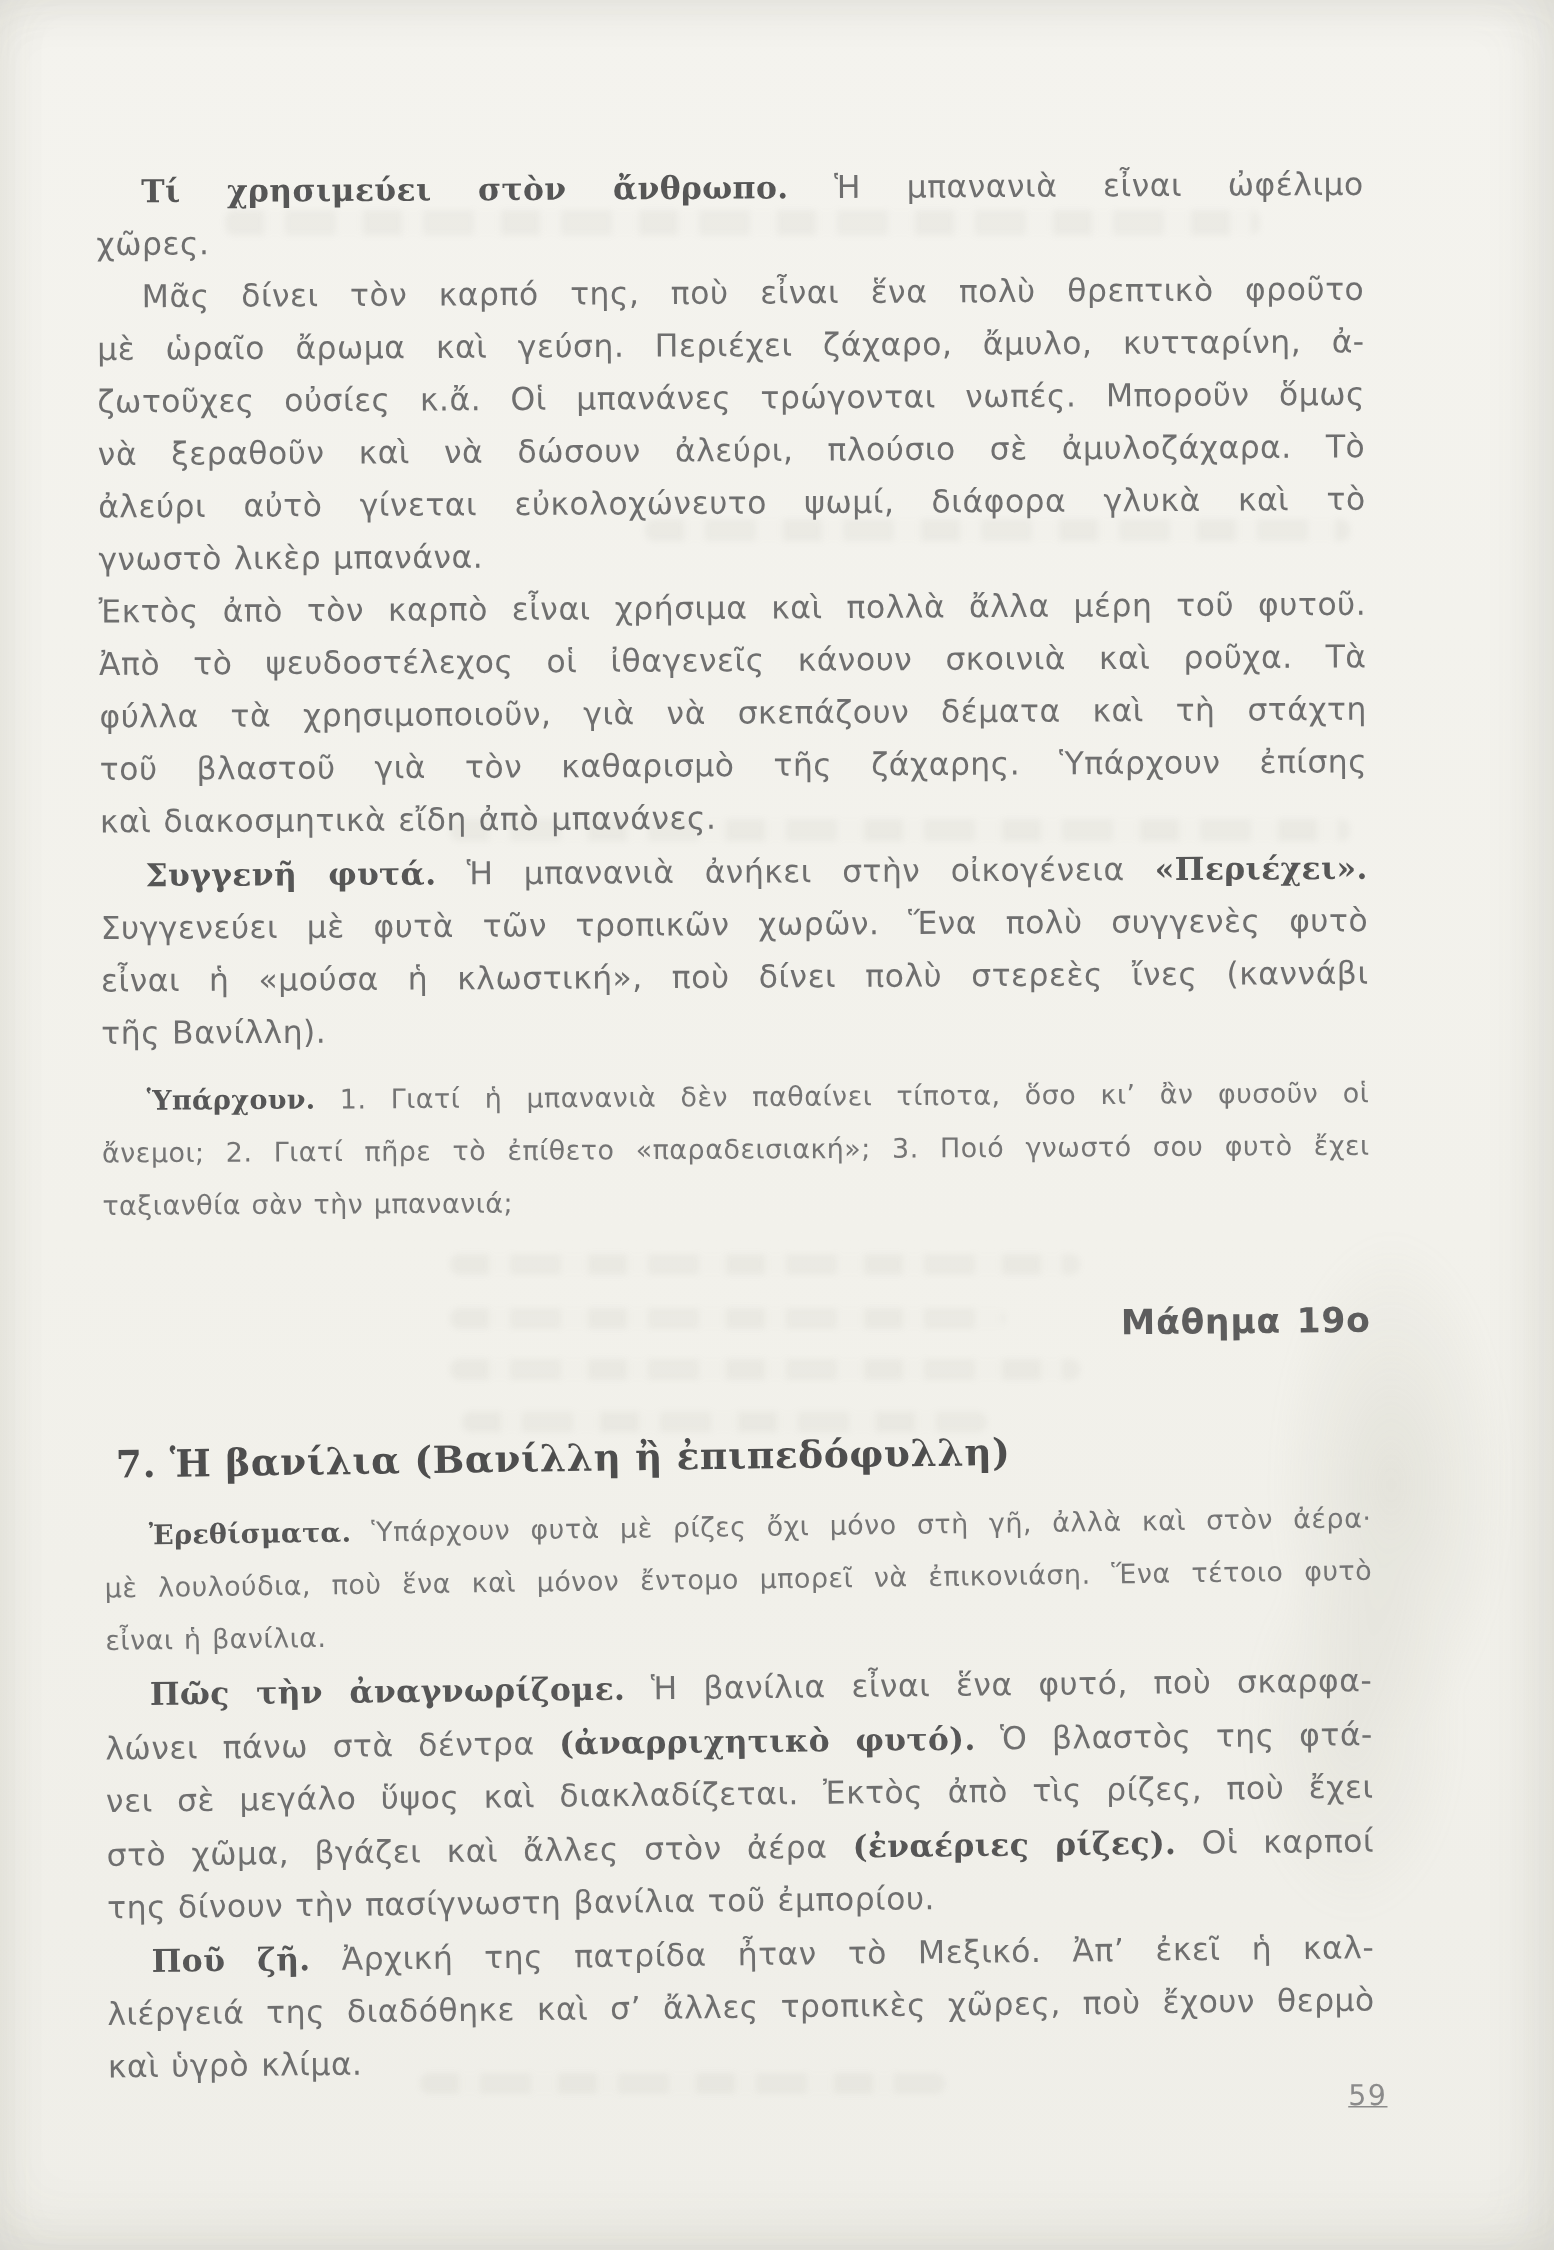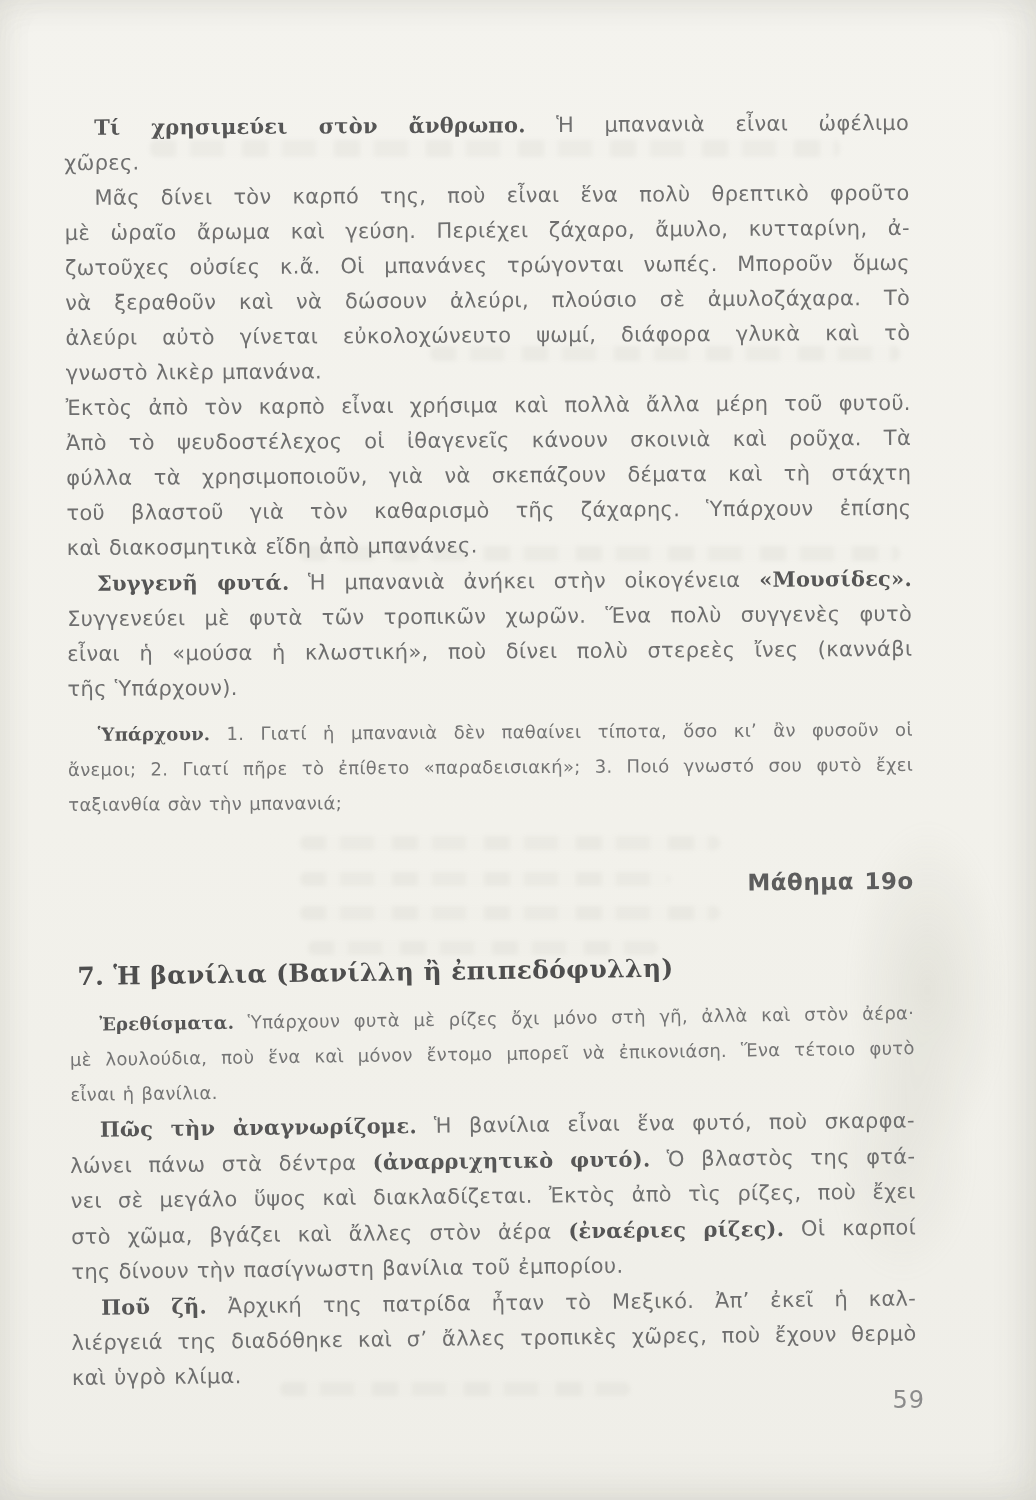--- a/index.html
+++ b/index.html
@@ -46,21 +46,21 @@
   }
   .section-heading{
     margin:53px 0 0 8px;line-height:40px;
     font-family:"DejaVu Serif","DejaVu Sans",serif;
     font-size:25px;font-weight:700;color:#4e4e4e;
     letter-spacing:0.4px;
     transform:rotate(-0.45deg);transform-origin:0 50%;
   }
   .page-number{
     position:absolute;top:1386px;right:111px;
-    font-size:24px;color:#8b8b8b;letter-spacing:1px;
+    font-size:19px;color:#8b8b8b;letter-spacing:1px;text-decoration:underline;
   }
   
   .ghost{
     position:absolute;pointer-events:none;
     filter:blur(2.2px);opacity:0.55;border-radius:6px;
     background:repeating-linear-gradient(90deg,
       rgba(150,150,136,0.16) 0 26px, rgba(150,150,136,0.02) 26px 40px,
       rgba(150,150,136,0.14) 40px 74px, rgba(150,150,136,0.02) 74px 92px);
   }
   .ghost.g1{left:150px;top:140px;width:690px;height:17px;}
@@ -108,24 +108,24 @@
           <div class="line endline" data-name="text-line"><span class="seg" data-name="text-segment">γνωστὸ λικὲρ μπανάνα.</span></div>
         </div>
         <div class="para body" data-name="other-uses-paragraph">
           <div class="line" data-name="text-line"><span class="seg" data-name="text-segment">Ἐκτὸς ἀπὸ τὸν καρπὸ εἶναι χρήσιμα καὶ πολλὰ ἄλλα μέρη τοῦ φυτοῦ.</span></div>
           <div class="line" data-name="text-line"><span class="seg" data-name="text-segment">Ἀπὸ τὸ ψευδοστέλεχος οἱ ἰθαγενεῖς κάνουν σκοινιὰ καὶ ροῦχα. Τὰ</span></div>
           <div class="line" data-name="text-line"><span class="seg" data-name="text-segment">φύλλα τὰ χρησιμοποιοῦν, γιὰ νὰ σκεπάζουν δέματα καὶ τὴ στάχτη</span></div>
           <div class="line" data-name="text-line"><span class="seg" data-name="text-segment">τοῦ βλαστοῦ γιὰ τὸν καθαρισμὸ τῆς ζάχαρης. Ὑπάρχουν ἐπίσης</span></div>
           <div class="line endline" data-name="text-line"><span class="seg" data-name="text-segment">καὶ διακοσμητικὰ εἴδη ἀπὸ μπανάνες.</span></div>
         </div>
         <div class="para body" data-name="related-plants-paragraph">
-          <div class="line ind" data-name="text-line"><span class="seg-b" data-name="bold-text-segment">Συγγενῆ φυτά.</span><span class="seg" data-name="text-segment"> Ἡ μπανανιὰ ἀνήκει στὴν οἰκογένεια </span><span class="seg-b" data-name="bold-text-segment">«Μουσίδες».</span></div>
+          <div class="line ind" data-name="text-line"><span class="seg-b" data-name="bold-text-segment">Συγγενῆ φυτά.</span><span class="seg" data-name="text-segment"> Ἡ μπανανιὰ ἀνήκει στὴν οἰκογένεια </span><span class="seg-b" data-name="bold-text-segment">«Περιέχει».</span></div>
           <div class="line" data-name="text-line"><span class="seg" data-name="text-segment">Συγγενεύει μὲ φυτὰ τῶν τροπικῶν χωρῶν. Ἕνα πολὺ συγγενὲς φυτὸ</span></div>
           <div class="line" data-name="text-line"><span class="seg" data-name="text-segment">εἶναι ἡ «μούσα ἡ κλωστική», ποὺ δίνει πολὺ στερεὲς ἴνες (καννάβι</span></div>
-          <div class="line endline" data-name="text-line"><span class="seg" data-name="text-segment">τῆς Ὑπάρχουν).</span></div>
+          <div class="line endline" data-name="text-line"><span class="seg" data-name="text-segment">τῆς Βανίλλη).</span></div>
         </div>
         <div class="para small" data-name="questions-paragraph">
           <div class="line ind" data-name="text-line"><span class="seg-b" data-name="bold-text-segment">Ὑπάρχουν.</span><span class="seg" data-name="text-segment"> 1. Γιατί ἡ μπανανιὰ δὲν παθαίνει τίποτα, ὅσο κι’ ἂν φυσοῦν οἱ</span></div>
           <div class="line" data-name="text-line"><span class="seg" data-name="text-segment">ἄνεμοι; 2. Γιατί πῆρε τὸ ἐπίθετο «παραδεισιακή»; 3. Ποιό γνωστό σου φυτὸ ἔχει</span></div>
           <div class="line endline" data-name="text-line"><span class="seg" data-name="text-segment">ταξιανθία σὰν τὴν μπανανιά;</span></div>
         </div>
       </div>
 
     <div class="lesson-label" data-name="lesson-number-label">Μάθημα 19ο</div>
 

